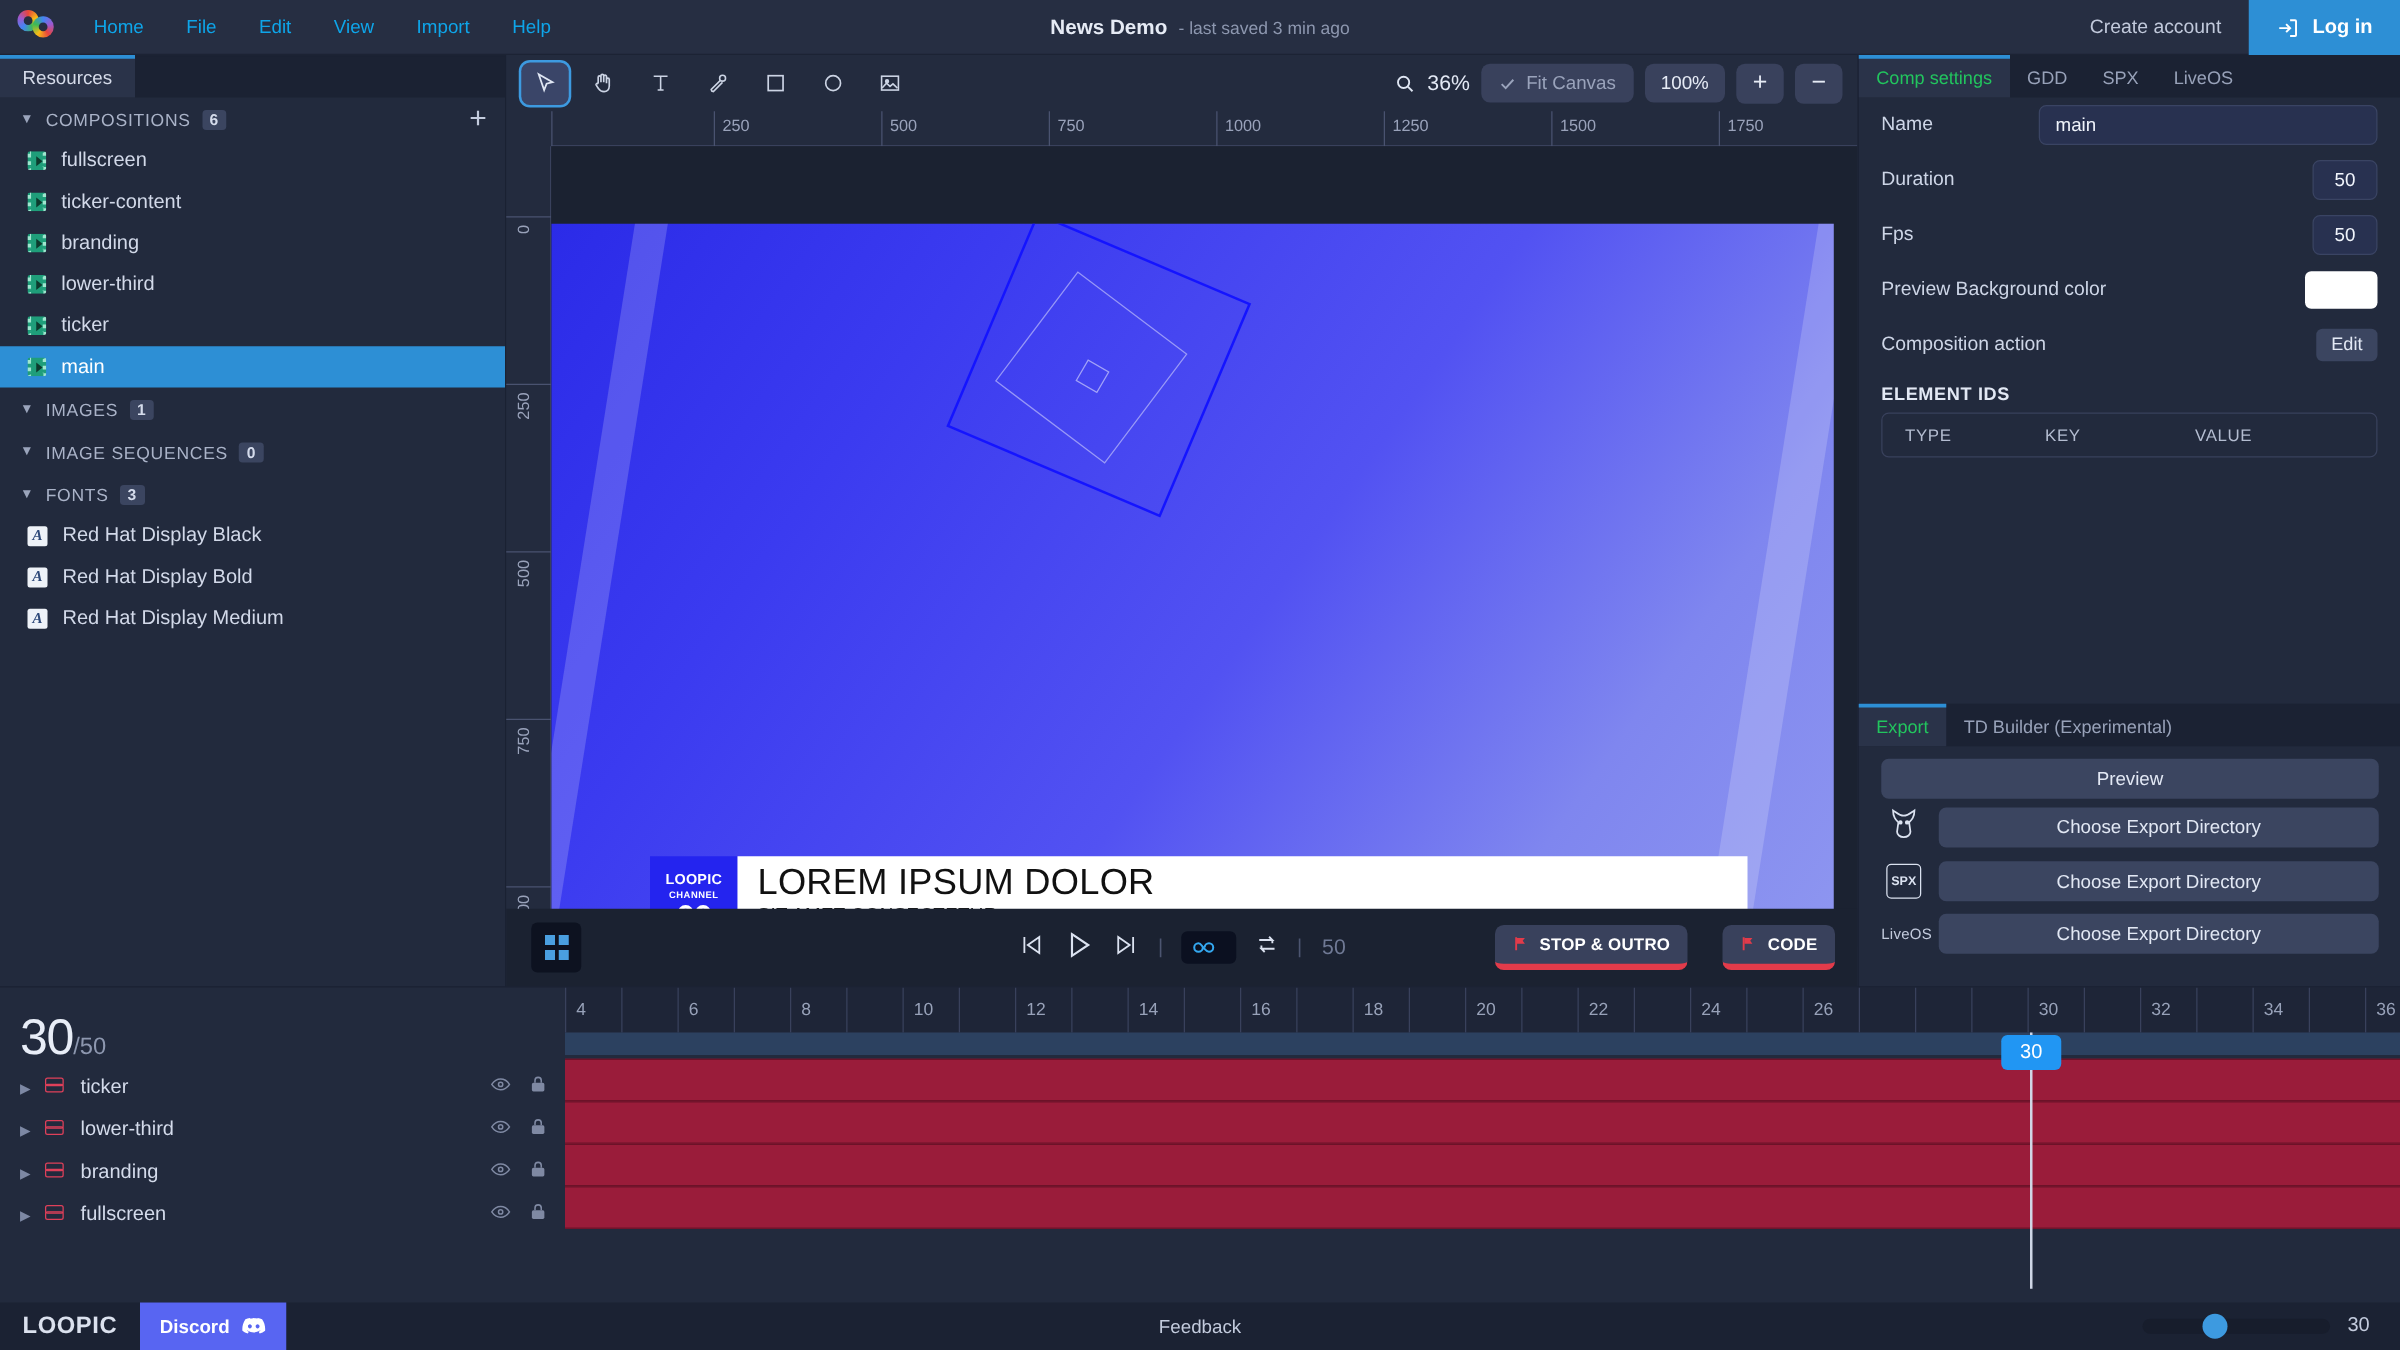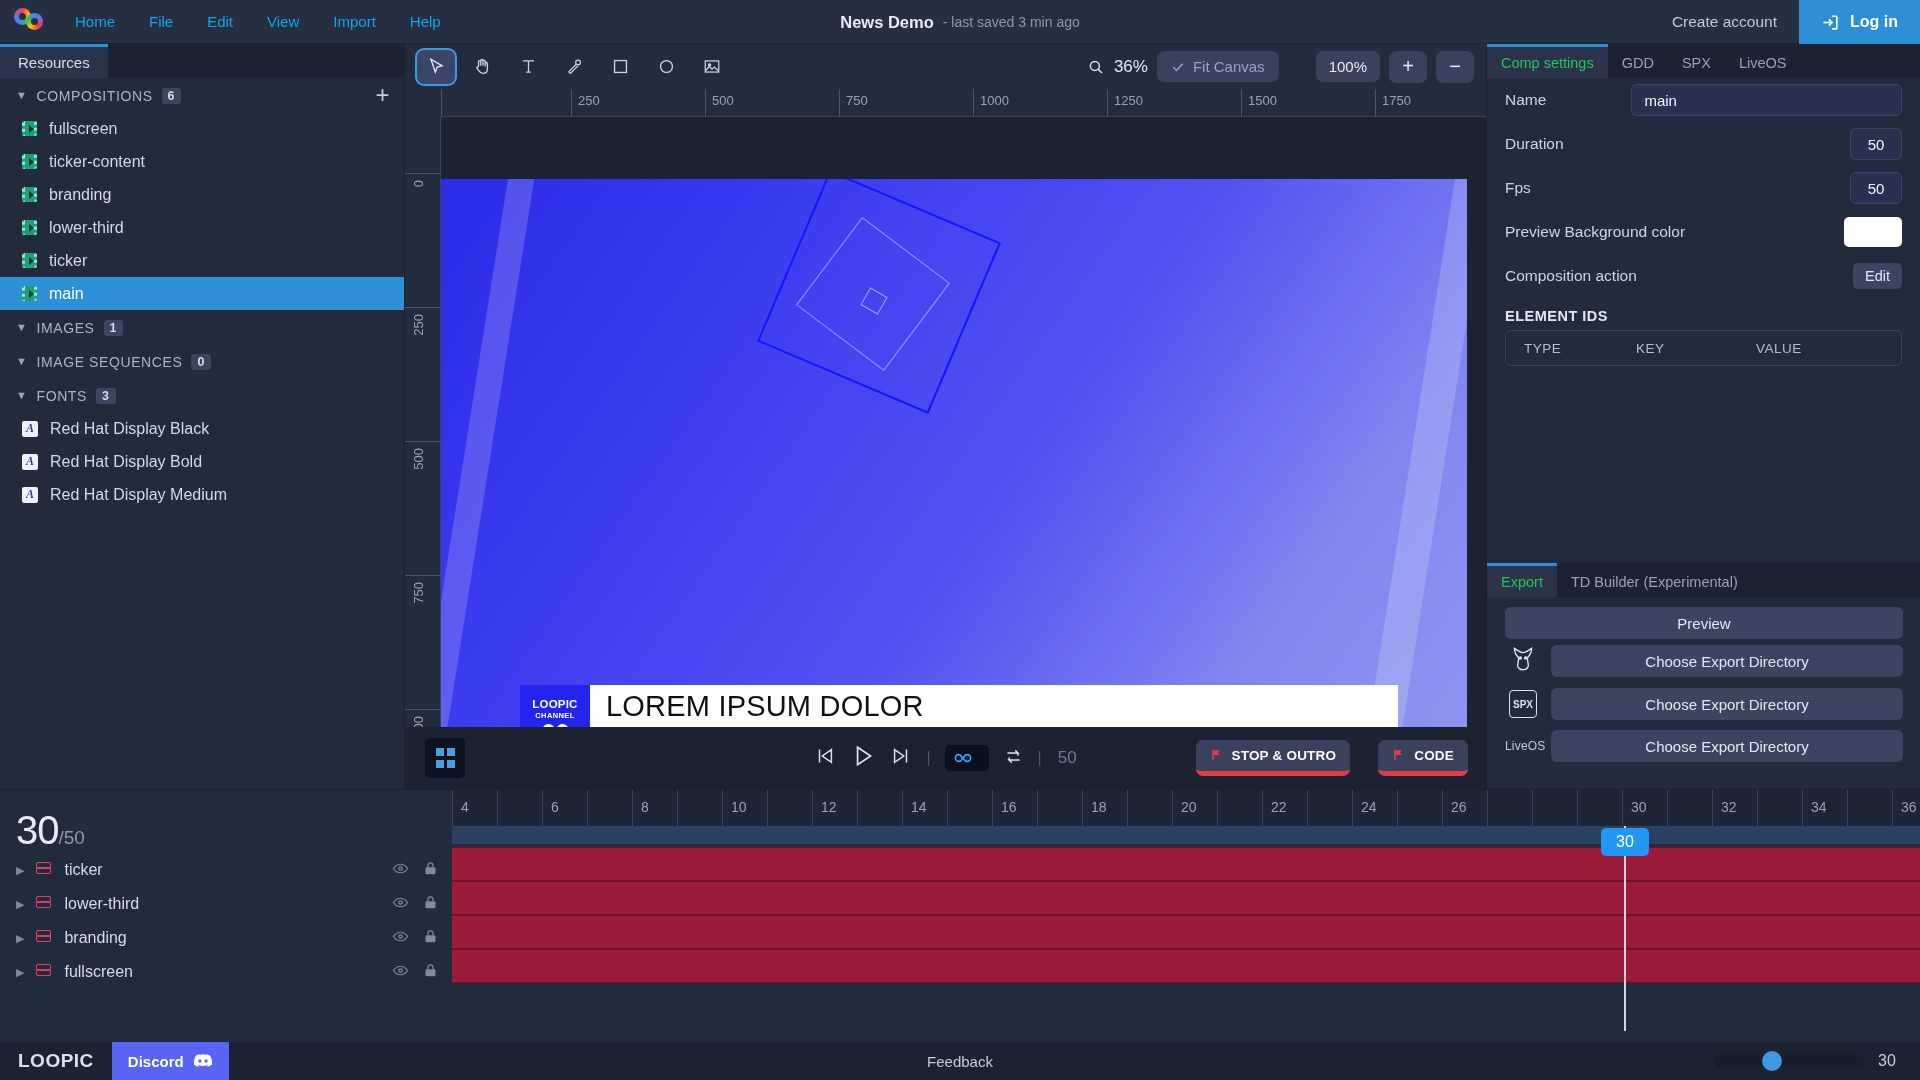--- a/index.html
+++ b/index.html
@@ -154,21 +154,21 @@
     display: flex; align-items: center; gap: 9px;
   }
   .zoom-pct { font-size: 17px; color: #e3e9f5; }
   .fitcanvas {
     display: flex; align-items: center; gap: 8px;
     background: #39415c; border-radius: 7px; padding: 7px 14px;
     font-size: 15px; color: #9aa3bb; cursor: pointer;
   }
   .pctbtn {
     background: #39415c; border-radius: 7px; padding: 7px 13px;
-    font-size: 15px; color: #e6ebf5; cursor: pointer; margin-left: 28px;
+    font-size: 15px; color: #e6ebf5; cursor: pointer;
   }
   .sqbtn {
     background: #39415c; border-radius: 7px; width: 38px; height: 32px;
     display: flex; align-items: center; justify-content: center;
     font-size: 20px; color: #e6ebf5; cursor: pointer; font-weight: 300;
   }
 
   
   .ruler-h {
     position: absolute; left: 36px; top: 45px; width: 1045px; height: 28px;

